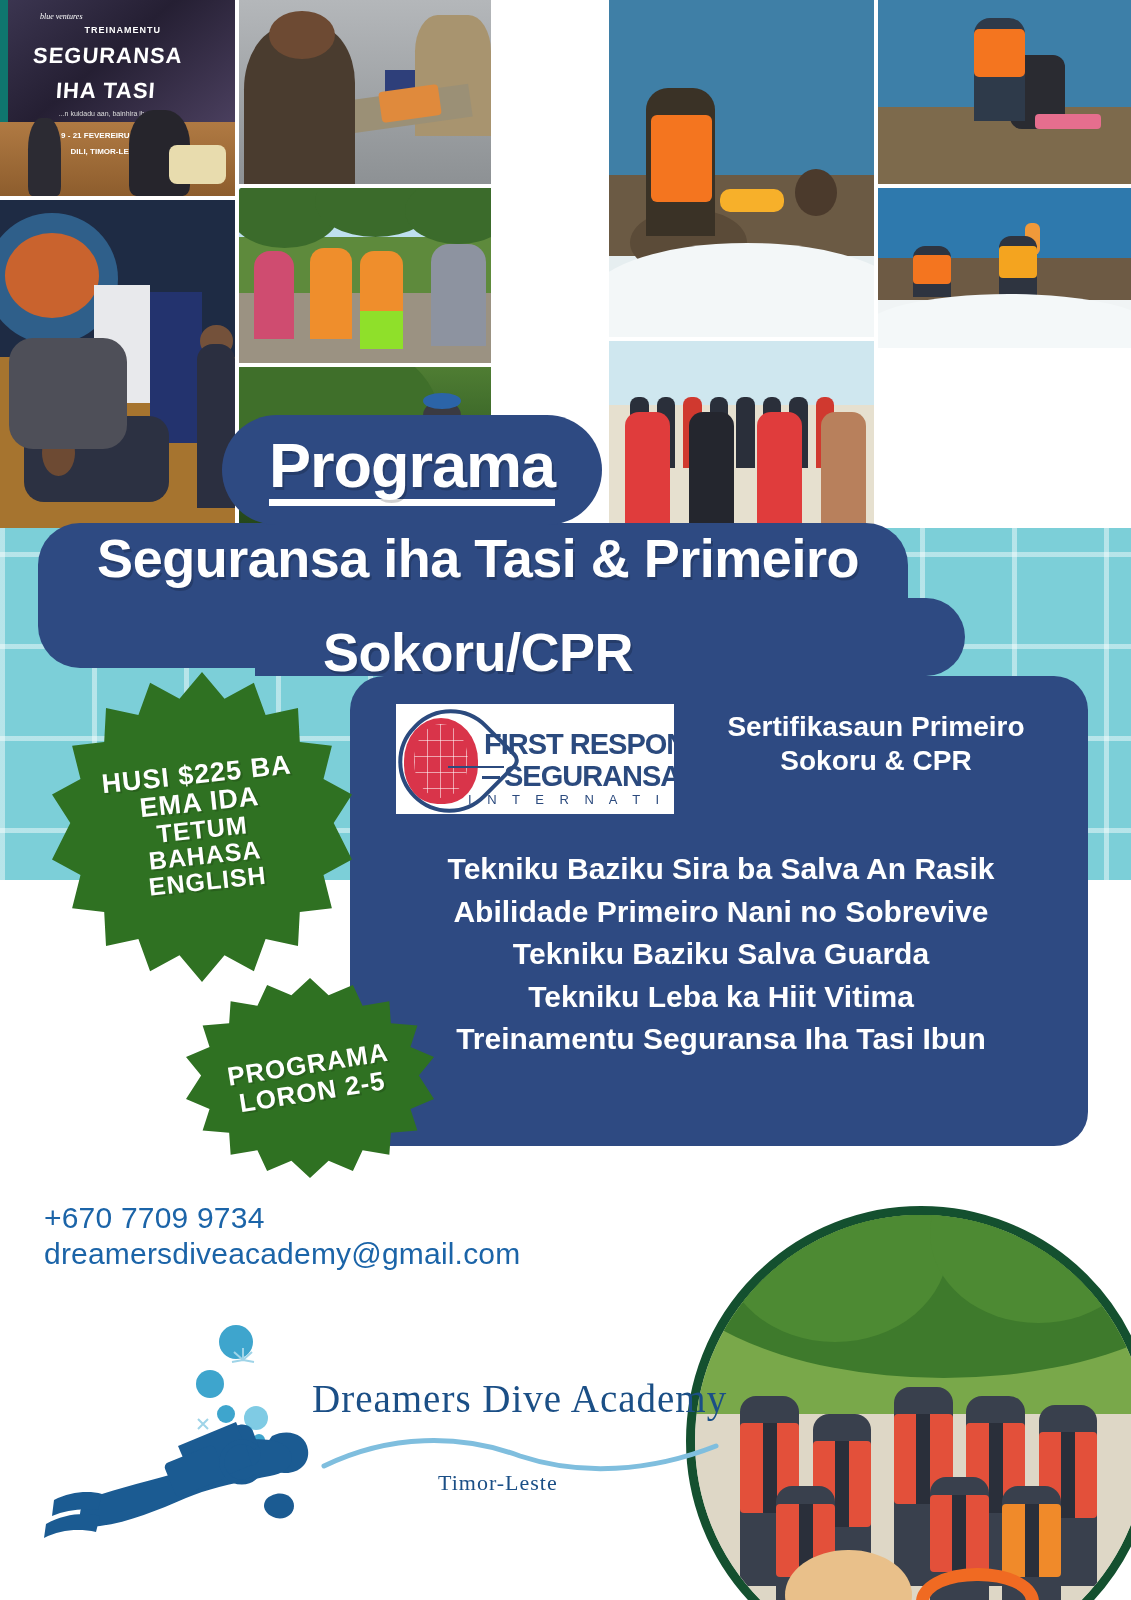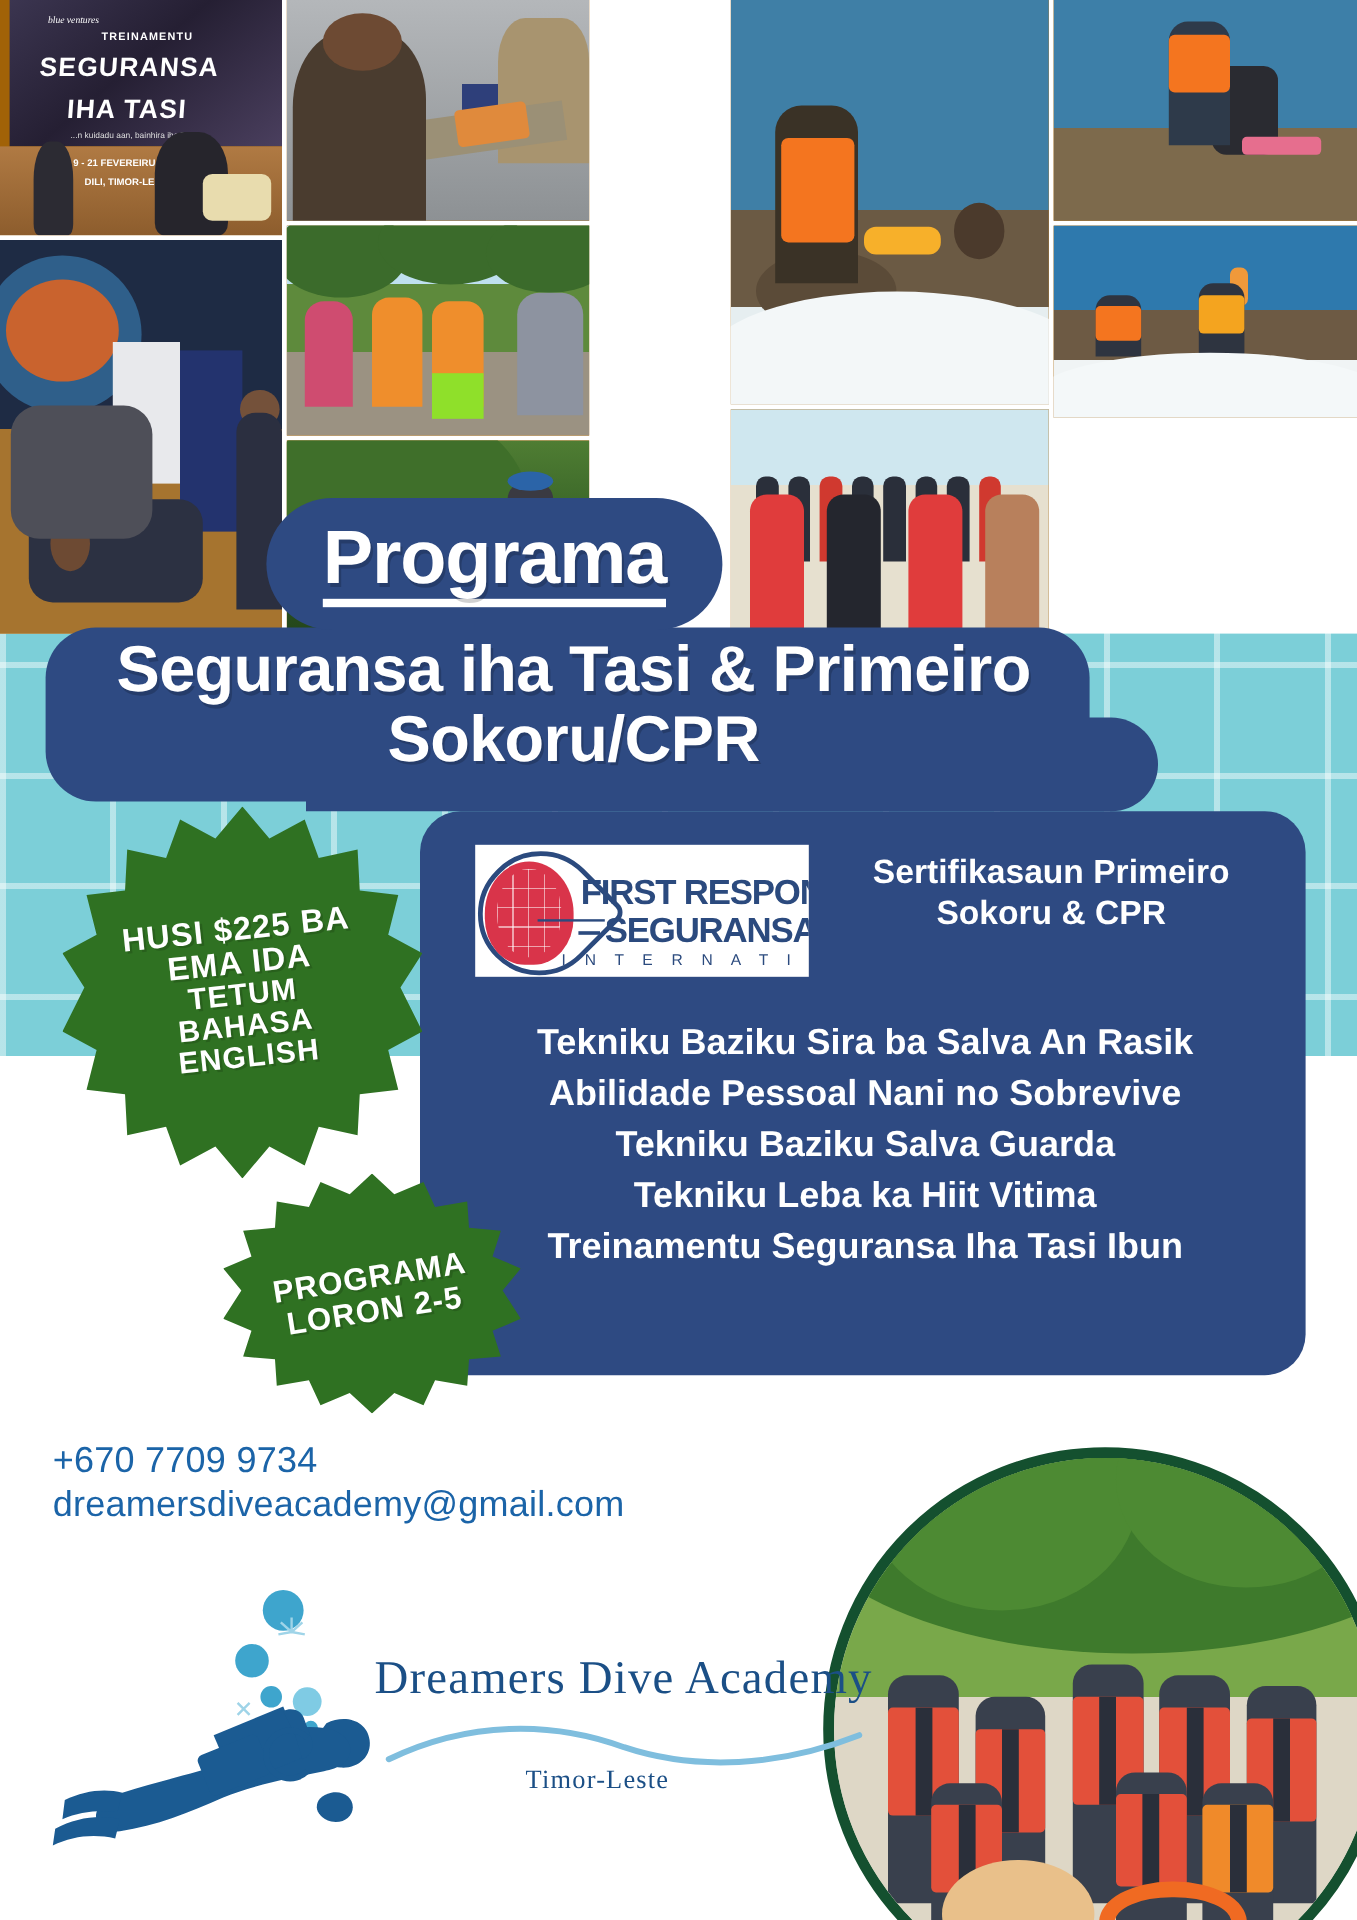--- a/index.html
+++ b/index.html
@@ -19,21 +19,21 @@
     background-image:
       repeating-linear-gradient(to right, rgba(255,255,255,.45) 0 5px, rgba(255,255,255,0) 5px 92px),
       repeating-linear-gradient(to bottom, rgba(255,255,255,.45) 0 5px, rgba(255,255,255,0) 5px 92px);
   }
   .bg-white-bottom{
     position:absolute;left:0;top:880px;width:1131px;height:720px;background:#ffffff;
   }
 
   
   .collage{position:absolute;left:0;top:0;width:1131px;height:528px;background:#ffffff;}
-  .ph{position:absolute;overflow:hidden;background:#a16207;}
+  .ph{position:absolute;overflow:hidden;background:#0f766e;}
   .ph .sky{position:absolute;inset:0;}
 
   
   .p1{left:0;top:0;width:235px;height:196px;}
   .p1 .scr{position:absolute;left:8px;top:0;right:0;bottom:38%;
     background:linear-gradient(140deg,#3b3550,#251f33 45%,#4a3f5e);}
   .p1 .fl{position:absolute;left:0;right:0;bottom:0;height:38%;
     background:linear-gradient(#b07a43,#8d5d2d);}
   .p1 .t1{position:absolute;left:36%;top:13%;color:#fff;font-weight:bold;font-size:9px;letter-spacing:1px;}
   .p1 .t2{position:absolute;left:14%;top:22%;color:#fff;font-weight:bold;font-size:22px;
@@ -156,21 +156,21 @@
   .bubble-title-2{
     position:absolute;left:255px;top:598px;width:710px;height:78px;
     background:#2e4a82;border-radius:0 42px 42px 0;z-index:4;
   }
   .title-text{
     position:absolute;left:38px;top:530px;width:880px;z-index:6;
     color:#ffffff;font-size:54px;font-weight:bold;text-align:center;
     line-height:1.07;letter-spacing:-.5px;
     text-shadow:2px 3px 0 rgba(0,0,0,.18);
   }
-  .title-text .l2{display:block;}
+  .title-text .l2{display:block;margin-top:36px;}
 
   
   .panel{
     position:absolute;left:350px;top:676px;width:738px;height:470px;
     background:#2e4a82;border-radius:34px;z-index:3;
   }
   .panel-inner{position:absolute;left:350px;top:676px;width:738px;height:470px;z-index:6;}
 
   .frti{
     position:absolute;left:46px;top:28px;width:278px;height:110px;
@@ -408,21 +408,21 @@
     <div class="ecg"></div>
     <div class="l1">FIRST RESPONSE</div>
     <div class="l2">SEGURANSA</div>
     <div class="l3">I N T E R N A T I O N A L</div>
   </div>
 
   <div class="cert">Sertifikasaun Primeiro Sokoru &amp; CPR</div>
 
   <div class="bullets">
     <div>Tekniku Baziku Sira ba Salva An Rasik</div>
-    <div>Abilidade Pessoal Nani no Sobrevive</div>
+    <div>Abilidade Primeiro Nani no Sobrevive</div>
     <div>Tekniku Baziku Salva Guarda</div>
     <div>Tekniku Leba ka Hiit Vitima</div>
     <div>Treinamentu Seguransa Iha Tasi Ibun</div>
   </div>
 </div>
 
 <div class="burst burst1">
   <div class="b-txt">
     <span class="s1">HUSI $225 BA</span>
     <span class="s2">EMA IDA</span>

